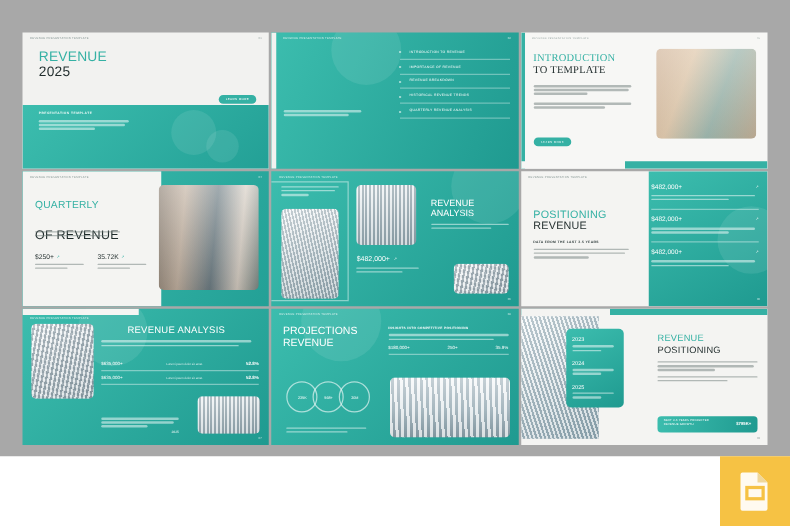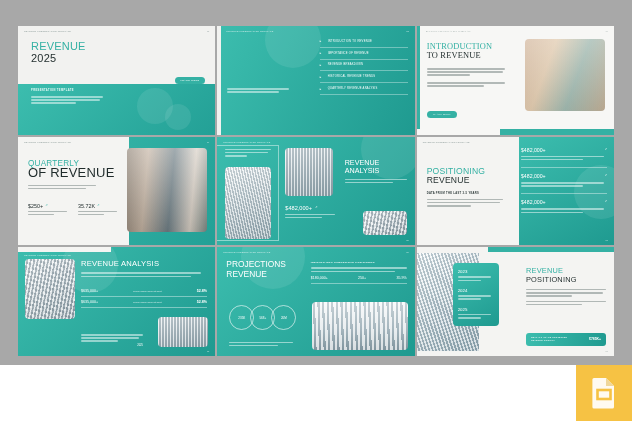--- a/index.html
+++ b/index.html
@@ -192,21 +192,21 @@
   </div>
 
   <div class="slide" style="background:#f7f7f5;font-family:Liberation Serif, serif;">
     <div style="position:absolute;left:0;top:0;width:3.5px;height:100%;background:#35b1a4;"></div>
     <div style="position:absolute;left:0;bottom:0;width:100%;height:6px;background:#f7f7f5;"></div>
     <div style="position:absolute;right:0;bottom:0;width:58%;height:6px;background:#35b1a4;"></div>
     <div class="mini-head" style="left:9px;">REVENUE PRESENTATION TEMPLATE</div>
     <div class="pagenum">03</div>
     <div style="position:absolute;left:10px;top:16px;">
       <div class="title-t" style="font-size:8.4px;line-height:9.4px;">INTRODUCTION</div>
-      <div class="title-d" style="font-size:8.4px;line-height:9.4px;">TO REVENUE</div>
+      <div class="title-d" style="font-size:8.4px;line-height:9.4px;">TO TEMPLATE</div>
     </div>
     <div style="position:absolute;left:10px;top:42px;width:78px;">
       <div class="lnbox">
         <div class="ln" style="width:100%"></div>
           <div class="ln" style="width:98%"></div>
           <div class="ln" style="width:55%"></div>
       </div>
 
       <div class="lnbox" style="margin-top:6px;">
         <div class="ln" style="width:100%"></div>
@@ -219,21 +219,21 @@
     </div>
     <div class="photo warm" style="position:absolute;right:9px;top:13px;width:80px;height:72px;"></div>
   </div>
 
   <div class="slide" style="background:linear-gradient(120deg,#3cbdae,#23a096);">
     <div style="position:absolute;left:0;top:0;width:56%;height:100%;background:#f4f4f2;"></div>
     <div class="mini-head">REVENUE PRESENTATION TEMPLATE</div>
     <div class="pagenum on-teal">04</div>
     <div style="position:absolute;left:10px;top:22px;">
       <div class="title-t" style="font-size:8.2px;line-height:9.2px;">QUARTERLY</div>
-      <div class="title-d" style="font-size:13px;line-height:9.2px;">OF REVENUE</div>
+      <div class="title-d" style="font-size:10px;line-height:9.2px;margin-top:16px;">OF REVENUE</div>
     </div>
     <div style="position:absolute;left:10px;top:48px;width:68px;">
       <div class="lnbox">
         <div class="ln" style="width:100%"></div>
           <div class="ln" style="width:86%"></div>
       </div>
 
     </div>
     <div style="position:absolute;left:10px;top:66px;width:92px;display:flex;gap:8px;">
       <div style="width:42px;">
@@ -356,21 +356,21 @@
     </div>
   </div>
 
   <div class="slide" style="background:linear-gradient(135deg,#3cbdae,#1f9a90);">
     <div style="position:absolute;left:0;top:0;width:47%;height:5px;background:#f4f4f2;"></div>
     <div class="blob" style="width:56px;height:56px;left:44px;top:-10px;"></div>
     <div class="mini-head on-teal" style="top:7px;">REVENUE PRESENTATION TEMPLATE</div>
     <div class="pagenum on-teal br">07</div>
     <div class="photo facade" style="position:absolute;left:7px;top:12px;width:50px;height:60px;"></div>
     <div style="position:absolute;left:63px;top:12px;width:120px;">
-      <div style="font-size:7.6px;color:#fff;letter-spacing:.2px;">REVENUE ANALYSIS</div>
+      <div style="font-size:7.6px;color:#fff;letter-spacing:.2px;text-align:center;">REVENUE ANALYSIS</div>
       <div class="lnbox light" style="margin-top:4px;">
         <div class="ln" style="width:100%"></div>
           <div class="ln" style="width:92%"></div>
       </div>
 
     </div>
     <div style="position:absolute;left:63px;top:39px;width:126px;">
       <div style="display:flex;align-items:center;justify-content:space-between;padding:3px 0;border-bottom:.4px solid rgba(255,255,255,.4);">
         <span style="font-size:3.6px;color:#fff;">$635,000+</span>
         <span style="font-size:2.4px;color:rgba(255,255,255,.8);">Lorem ipsum dolor sit amet</span>

